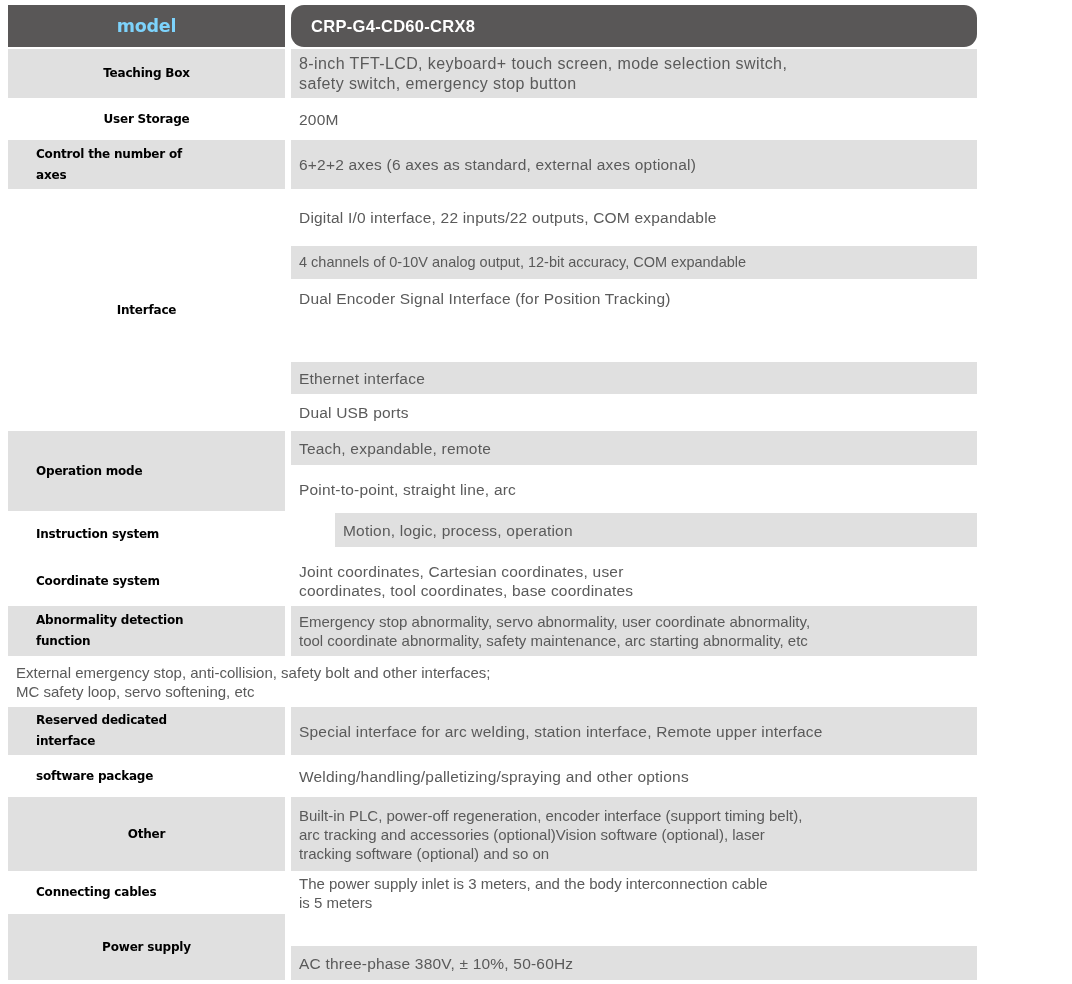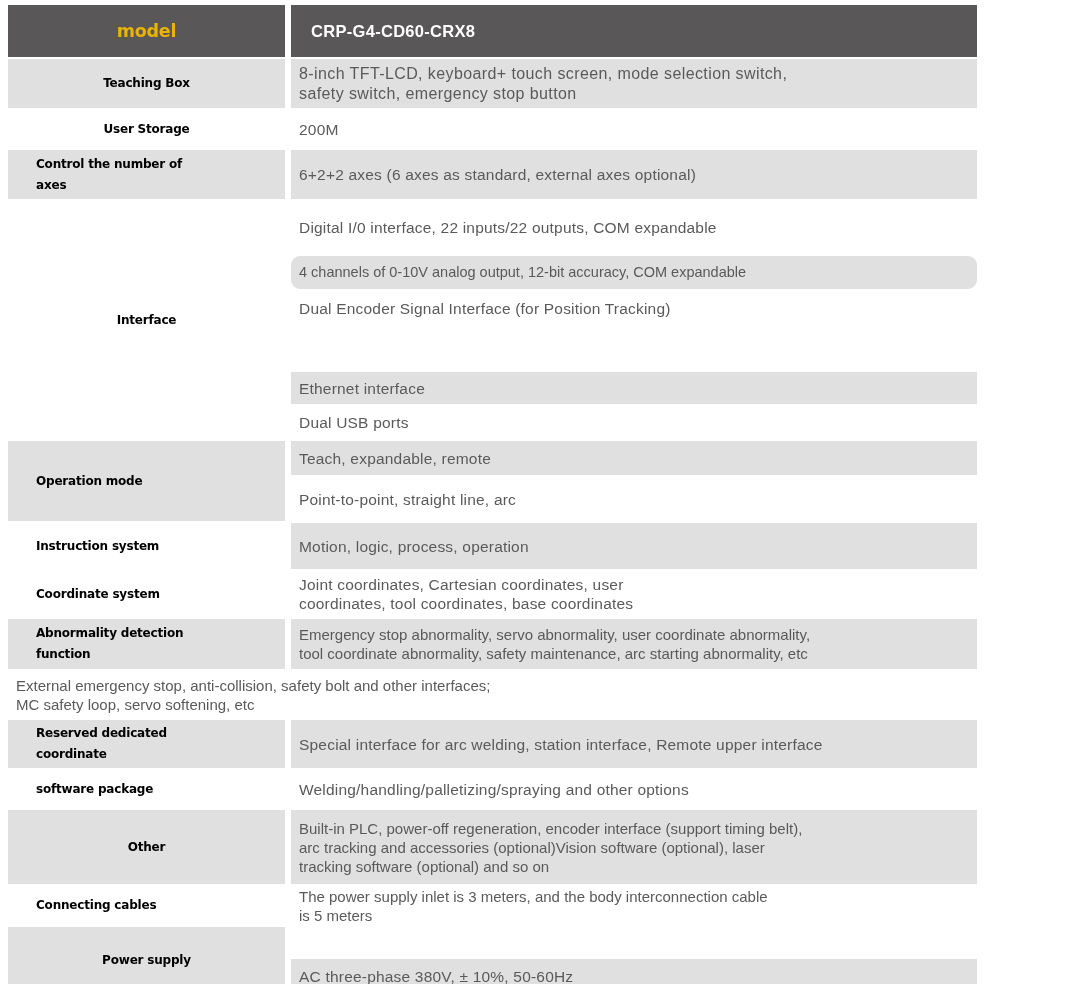--- a/index.html
+++ b/index.html
@@ -13,39 +13,39 @@
   .lbl span{white-space:pre-line;}
   .lbl.c{justify-content:center;text-align:center;}
   .lbl.l{padding-left:28px;box-sizing:border-box;}
   .vals{flex:1;display:flex;flex-direction:column;}
   .vrow{display:flex;align-items:center;padding-left:8px;box-sizing:border-box;
         font-size:15.5px;line-height:19px;color:#5a5a5a;letter-spacing:0.2px;}
   .vrow span{white-space:pre-line;}
   .vrow:not(:last-child){margin-bottom:2px;}
   .g{background:#e0e0e0;}
   .w{background:#ffffff;}
-  .hdr .lbl{background:#595757;color:#eab308;font-size:17.5px;}
+  .hdr .lbl{background:#595757;color:#7dd3fc;font-size:17.5px;}
   .hdr .vrow{background:#595757;color:#ffffff;font-weight:bold;font-size:16.5px;
              padding-left:20px;font-family:"Liberation Sans",sans-serif;letter-spacing:0.3px;}
   .wide{font-size:16px;letter-spacing:0.4px;line-height:20px;}
   .small{font-size:14.5px;letter-spacing:0;}
   .cond{font-size:15px;letter-spacing:0;}
 </style>
 </head>
 <body>
 
 <div class="page">
   <div class="tbl">
 
     <div class="sec hdr">
       <div class="lbl c" style="min-height:42px;">
         <span>model</span>
       </div>
       <div class="vals">
-        <div class="vrow" style="height:52px;">
+        <div class="vrow" style="height:42px;border-radius:13px;">
           <span>CRP-G4-CD60-CRX8</span>
         </div>
       </div>
     </div>
 
     <div class="sec">
       <div class="lbl c g">
         <span>Teaching Box</span>
       </div>
       <div class="vals">
@@ -80,21 +80,21 @@
     </div>
 
     <div class="sec">
       <div class="lbl c w">
         <span>Interface</span>
       </div>
       <div class="vals">
         <div class="vrow w" style="height:53px;">
           <span>Digital I/0 interface, 22 inputs/22 outputs, COM expandable</span>
         </div>
-        <div class="vrow g small" style="height:33px;border-radius:9px;">
+        <div class="vrow g small" style="height:33px;">
           <span>4 channels of 0-10V analog output, 12-bit accuracy, COM expandable</span>
         </div>
         <div class="vrow w" style="height:35px;">
           <span>Dual Encoder Signal Interface (for Position Tracking)</span>
         </div>
         <div class="vrow g" style="height:32px;margin-top:44px;">
           <span>Ethernet interface</span>
         </div>
         <div class="vrow w" style="height:33px;">
           <span>Dual USB ports</span>
@@ -114,21 +114,21 @@
           <span>Point-to-point, straight line, arc</span>
         </div>
       </div>
     </div>
 
     <div class="sec" style="min-height:43px;">
       <div class="lbl l w">
         <span>Instruction system</span>
       </div>
       <div class="vals">
-        <div class="vrow g" style="height:46px;">
+        <div class="vrow g" style="height:34px;margin-left:44px;">
           <span>Motion, logic, process, operation</span>
         </div>
       </div>
     </div>
 
     <div class="sec">
       <div class="lbl l w">
         <span>Coordinate system</span>
       </div>
       <div class="vals">
@@ -157,21 +157,21 @@
         <div class="vrow w cond" style="height:47px;">
           <span>External emergency stop, anti-collision, safety bolt and other interfaces;
 MC safety loop, servo softening, etc</span>
         </div>
       </div>
     </div>
 
     <div class="sec">
       <div class="lbl l g">
         <span>Reserved dedicated
-coordinate</span>
+interface</span>
       </div>
       <div class="vals">
         <div class="vrow g" style="height:48px;">
           <span>Special interface for arc welding, station interface, Remote upper interface</span>
         </div>
       </div>
     </div>
 
     <div class="sec">
       <div class="lbl l w">

